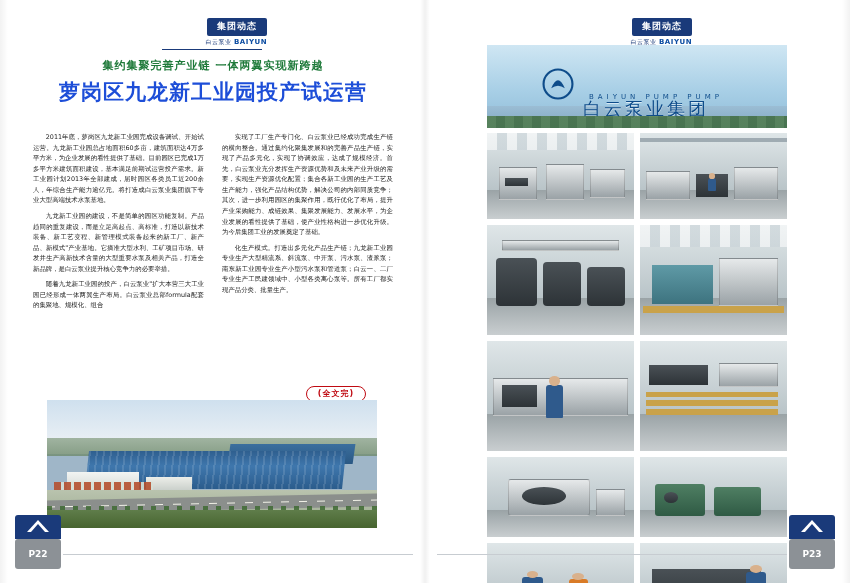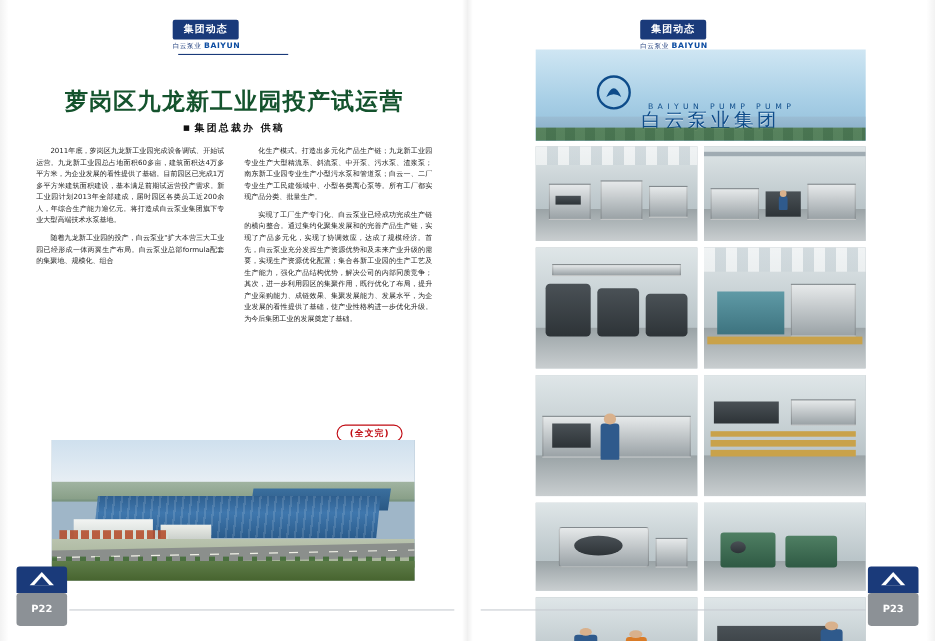--- a/index.html
+++ b/index.html
@@ -35,21 +35,21 @@
   .edge-left, .edge-right {
     position: absolute; top: 0; height: 583px; width: 8px;
     pointer-events: none;
   }
   .edge-left  { left: 0;  background: linear-gradient(to right, rgba(0,0,0,0.05), rgba(0,0,0,0)); }
   .edge-right { right: 0; background: linear-gradient(to left, rgba(0,0,0,0.05), rgba(0,0,0,0)); }
 
   
   .masthead {
     position: absolute;
-    text-align: left;
+    text-align: right;
     width: 110px;
   }
   .masthead-left  { left: 157px; top: 14px; }
   .masthead-right { left: 582px; top: 14px; }
   .mh-badge {
     display: inline-block;
     background: #1a3a7a;
     color: #ffffff;
     font-size: 9px;
     letter-spacing: 1px;
@@ -86,21 +86,21 @@
     font-weight: bold;
     letter-spacing: 1px;
   }
   .headline {
     position: absolute;
     left: 20px; top: 78px;
     width: 386px;
     text-align: center;
     font-size: 21px;
     font-weight: bold;
-    color: #14532d;
+    color: #1d4ed8;
     letter-spacing: 1px;
     font-family: "DejaVu Serif", "Liberation Serif", serif;
   }
   .byline {
     position: absolute;
     left: 20px; top: 110px;
     width: 386px;
     text-align: center;
     font-size: 9px;
     color: #111111;
@@ -377,33 +377,32 @@
 
   <div class="masthead masthead-right">
     <div class="mh-badge">集团动态</div>
     <div class="mh-sub">
       <span>白云泵业</span>
       <span class="brand">BAIYUN</span>
     </div>
     <div class="mh-rule"></div>
   </div>
 
+  <div class="kicker">集约集聚完善产业链  一体两翼实现新跨越</div>
   <div class="headline">萝岗区九龙新工业园投产试运营</div>
-  <div class="byline">
-    <span class="sq"></span><span>集团总裁办  供稿</span>
-  </div>
 
   <div class="columns">
     <div class="col">
       <p>2011年底，萝岗区九龙新工业园完成设备调试、开始试运营。九龙新工业园总占地面积60多亩，建筑面积达4万多平方米，为企业发展的看性提供了基础。目前园区已完成1万多平方米建筑面积建设，基本满足前期试运营投产需求。新工业园计划2013年全部建成，届时园区各类员工近200余人，年综合生产能力逾亿元。将打造成白云泵业集团旗下专业大型高端技术水泵基地。</p>
+      <p>九龙新工业园的建设，不是简单的园区功能复制。产品趋同的重复建设，而是立足高起点、高标准，打造以新技术装备、新工艺变程、新管理模式装备起来的新工厂、新产品、新模式"产业基地。它摘准大型水利、工矿项目市场、研发并生产高新技术含量的大型重要水泵及相关产品，打造全新品牌，是白云泵业提升核心竞争力的必要举措。</p>
       <p>随着九龙新工业园的投产，白云泵业"扩大本营三大工业园已经形成一体两翼生产布局。白云泵业总部formula配套的集聚地、规模化、组合</p>
     </div>
     <div class="col">
+      <p>实现了工厂生产专门化、白云泵业已经成功完成生产链的横向整合。通过集约化聚集发展和的完善产品生产链，实现了产品多元化，实现了协调效应，达成了规模经济。首先，白云泵业充分发挥生产资源优势和及未来产业升级的需要，实现生产资源优化配置；集合各新工业园的生产工艺及生产能力，强化产品结构优势，解决公司的内部同质竞争；其次，进一步利用园区的集聚作用，既行优化了布局，提升产业采购能力、成链效果、集聚发展能力、发展水平，为企业发展的看性提供了基础，使产业性格构进一步优化升级。为今后集团工业的发展奠定了基础。</p>
       <p>化生产模式。打造出多元化产品生产链；九龙新工业园专业生产大型精流系、斜流泵、中开泵、污水泵、渣浆泵；南东新工业园专业生产小型污水泵和管道泵；白云一、二厂专业生产工民建领域中、小型各类离心泵等。所有工厂都实现产品分类、批量生产。</p>
-      <p>实现了工厂生产专门化、白云泵业已经成功完成生产链的横向整合。通过集约化聚集发展和的完善产品生产链，实现了产品多元化，实现了协调效应，达成了规模经济。首先，白云泵业充分发挥生产资源优势和及未来产业升级的需要，实现生产资源优化配置；集合各新工业园的生产工艺及生产能力，强化产品结构优势，解决公司的内部同质竞争；其次，进一步利用园区的集聚作用，既行优化了布局，提升产业采购能力、成链效果、集聚发展能力、发展水平，为企业发展的看性提供了基础，使产业性格构进一步优化升级。为今后集团工业的发展奠定了基础。</p>
     </div>
   </div>
 
   <div class="fullname">(全文完)</div>
 
   <div class="photo-left">
     <div class="sky"></div>
     <div class="hill"></div>
     <div class="roof-b"></div>
     <div class="roof-main"></div>

